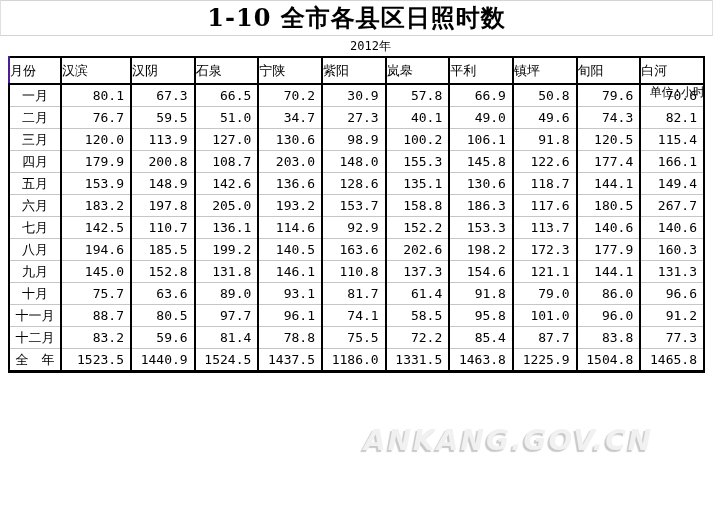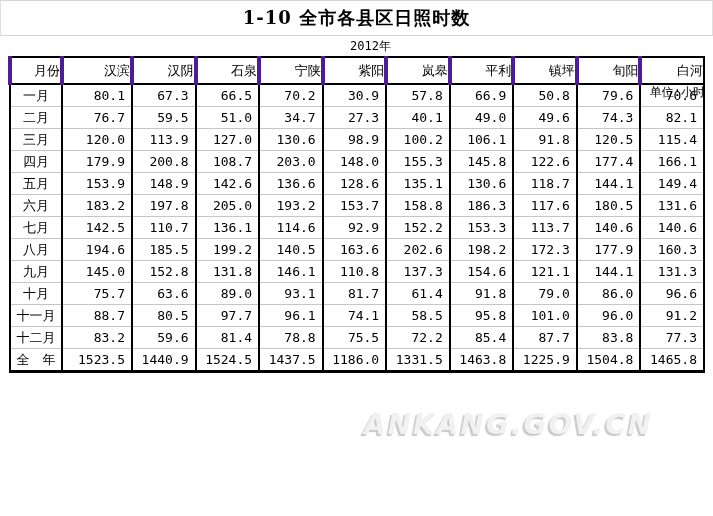--- a/index.html
+++ b/index.html
@@ -14,21 +14,21 @@
   .title-block{
     box-sizing:border-box;
     height:36px;
     border-top:1px solid #d4d4d4;
     border-bottom:1px solid #d4d4d4;
     border-left:1px solid #e0e0e0;
     border-right:1px solid #e0e0e0;
     display:flex;align-items:center;justify-content:center;
     font-family:"DejaVu Serif","Liberation Serif",serif;
     font-weight:bold;
-    font-size:18px;
+    font-size:24px;
     letter-spacing:1px;
   }
   .sub-row{
     position:relative;
     height:20px;
     font-size:12px;
     font-family:"DejaVu Sans Mono","Liberation Mono",monospace;
   }
   .sub-row .year{
     position:absolute;left:0;right:0;top:2px;
@@ -44,39 +44,39 @@
     width:697px;
     margin-left:8px;
     border:2px solid #000;
     border-bottom:3px solid #000;
     font-family:"DejaVu Sans Mono","Liberation Mono",monospace;
     font-size:13px;
   }
   table.stats th{
     height:25px;
     font-weight:normal;
-    text-align:right;
-    border-left:4px solid #4c1d95;
+    text-align:left;
+    border-left:2px solid #4c1d95;
     border-right:2px solid #000;
     border-bottom:2px solid #000;
     padding:0;
   }
   table.stats td{
     height:21px;
     border-left:2px solid #000;
     border-right:2px solid #000;
     border-top:1px solid #c6c6c6;
     padding:0;
   }
   table.stats td.month{ text-align:center; }
   table.stats td.val{ text-align:right; padding-right:6px; }
   .watermark{
     position:absolute;
     left:364px;
-    top:408px;
+    top:424px;
     font-family:"DejaVu Sans","Liberation Sans",sans-serif;
     font-style:italic;
     font-weight:bold;
     font-size:28px;
     letter-spacing:2px;
     color:#f1f1f1;
     text-shadow:-2px 2px 1px #c9c9c9, 1px -1px 0 #ffffff;
     white-space:nowrap;
     user-select:none;
   }
@@ -192,21 +192,21 @@
           <td class="month">六月</td>
           <td class="val">183.2</td>
           <td class="val">197.8</td>
           <td class="val">205.0</td>
           <td class="val">193.2</td>
           <td class="val">153.7</td>
           <td class="val">158.8</td>
           <td class="val">186.3</td>
           <td class="val">117.6</td>
           <td class="val">180.5</td>
-          <td class="val">131.6</td>
+          <td class="val">267.7</td>
         </tr>
         <tr>
           <td class="month">七月</td>
           <td class="val">142.5</td>
           <td class="val">110.7</td>
           <td class="val">136.1</td>
           <td class="val">114.6</td>
           <td class="val">92.9</td>
           <td class="val">152.2</td>
           <td class="val">153.3</td>

